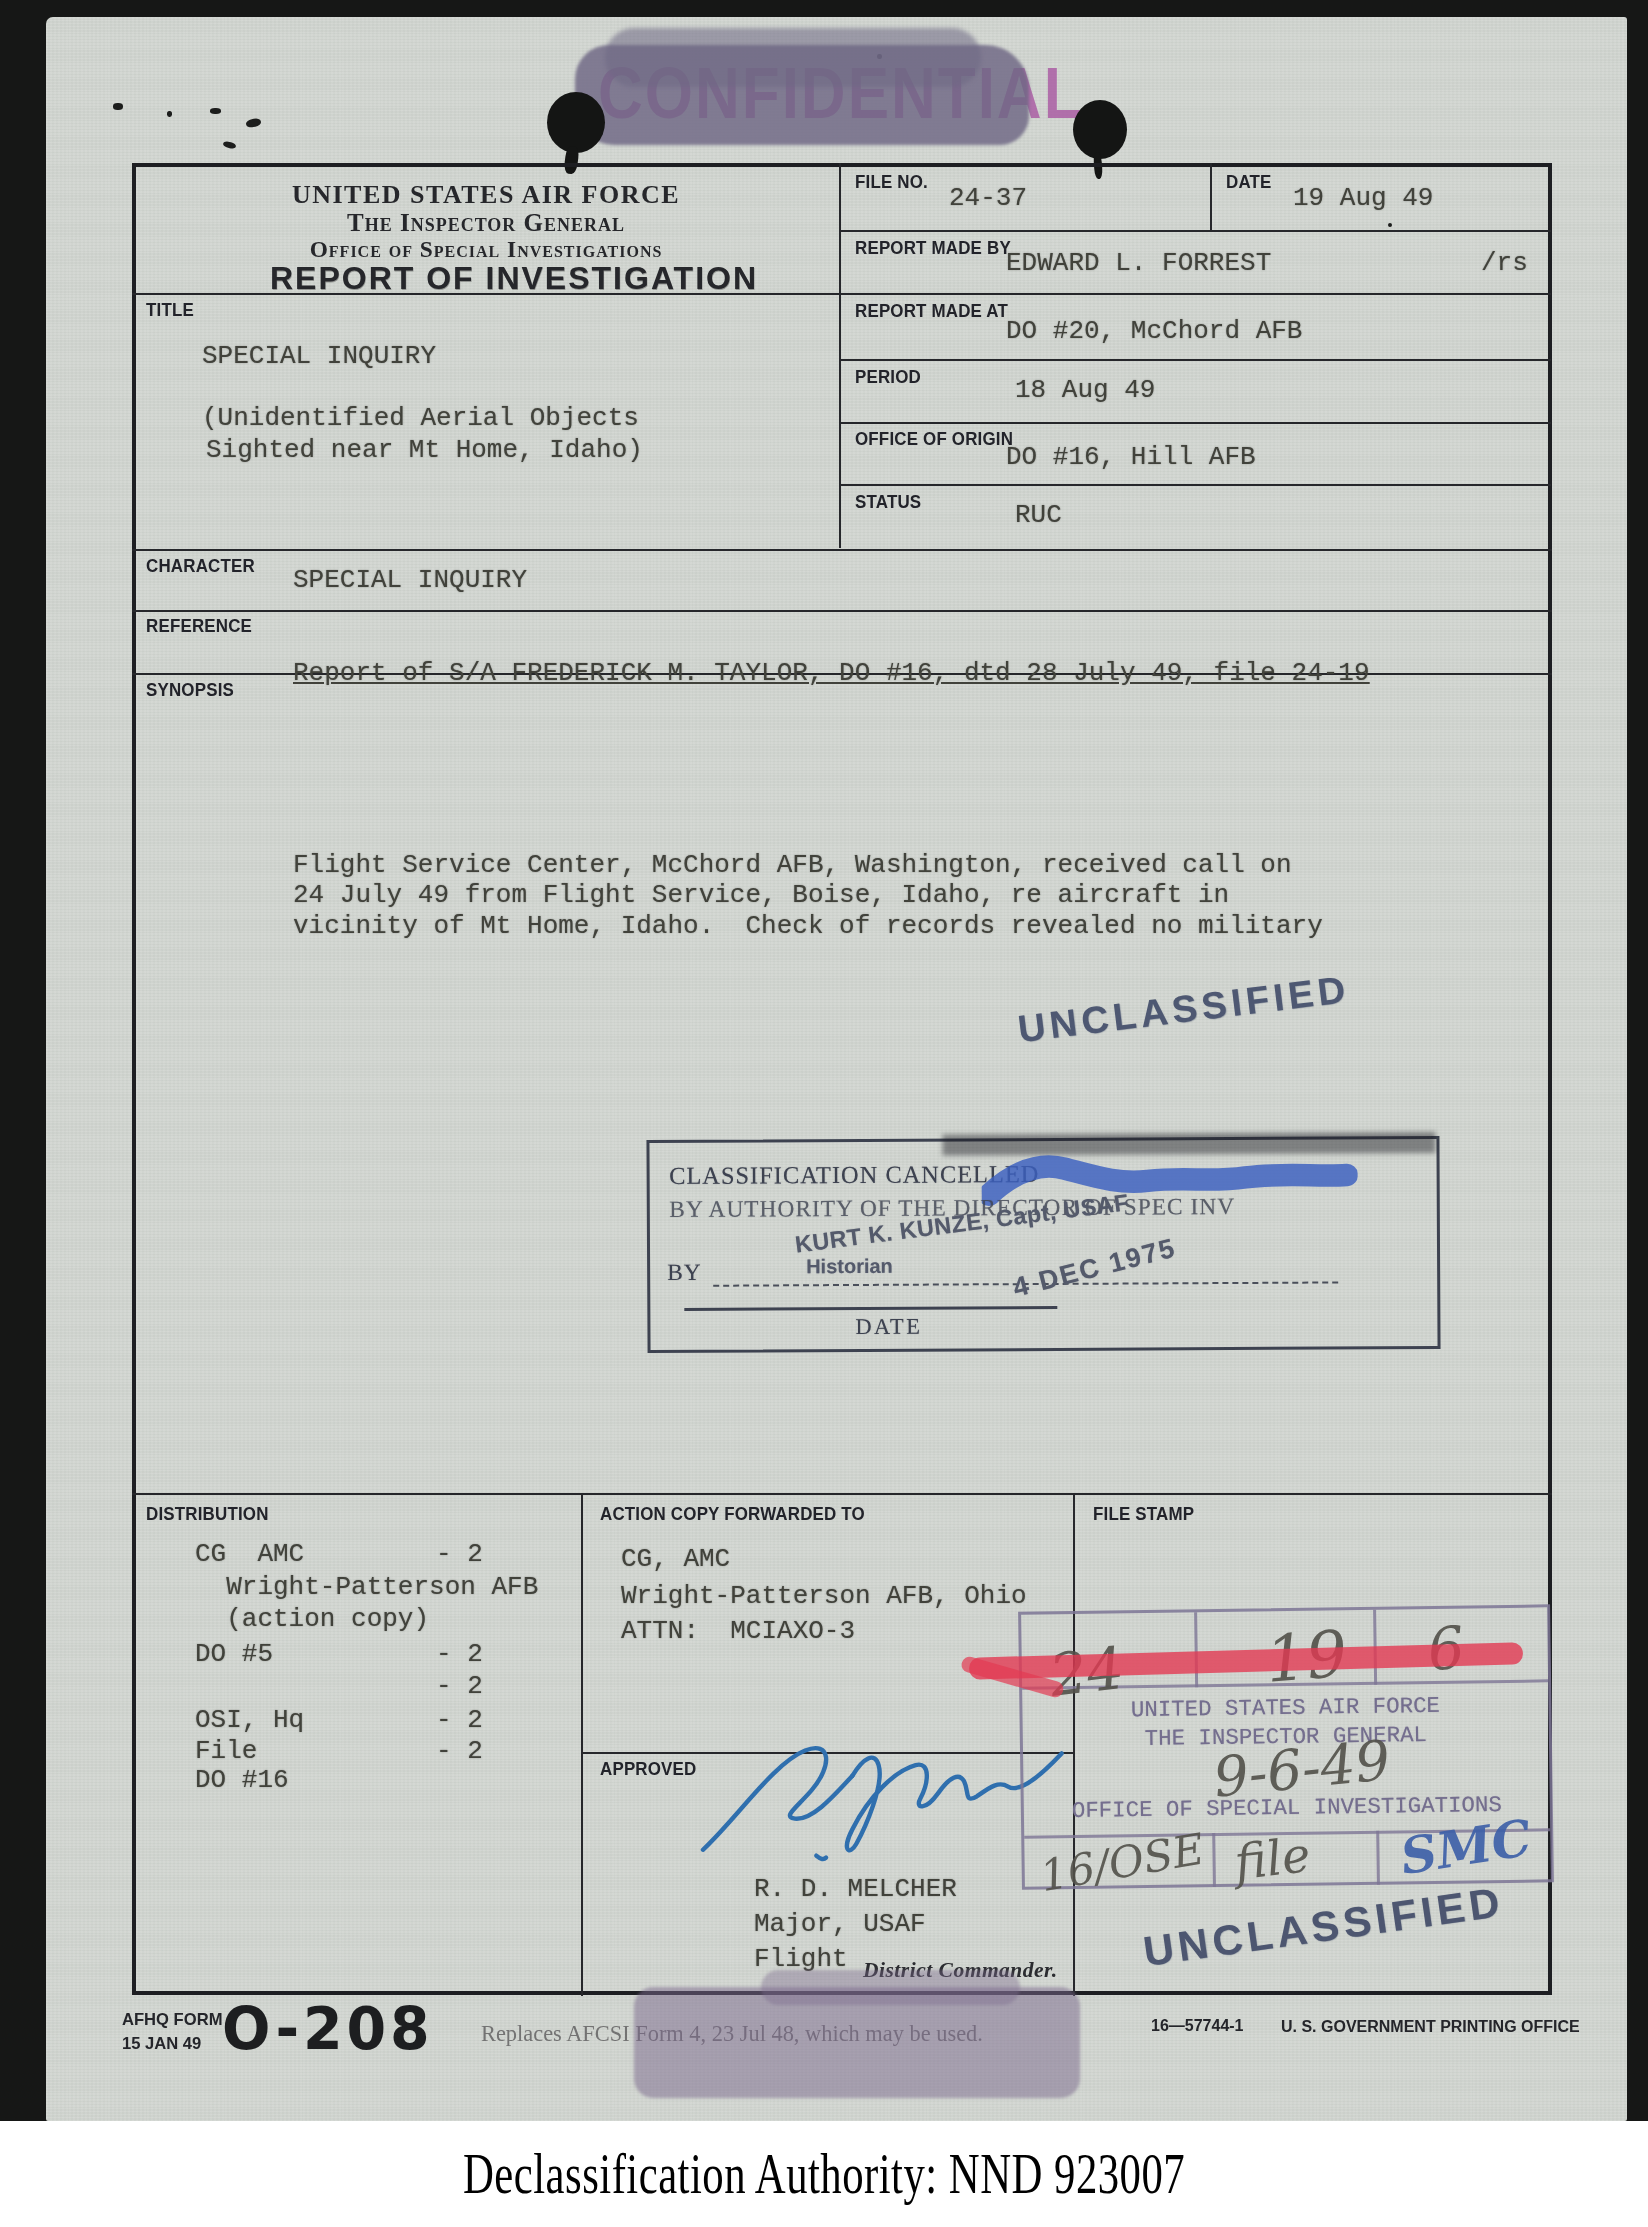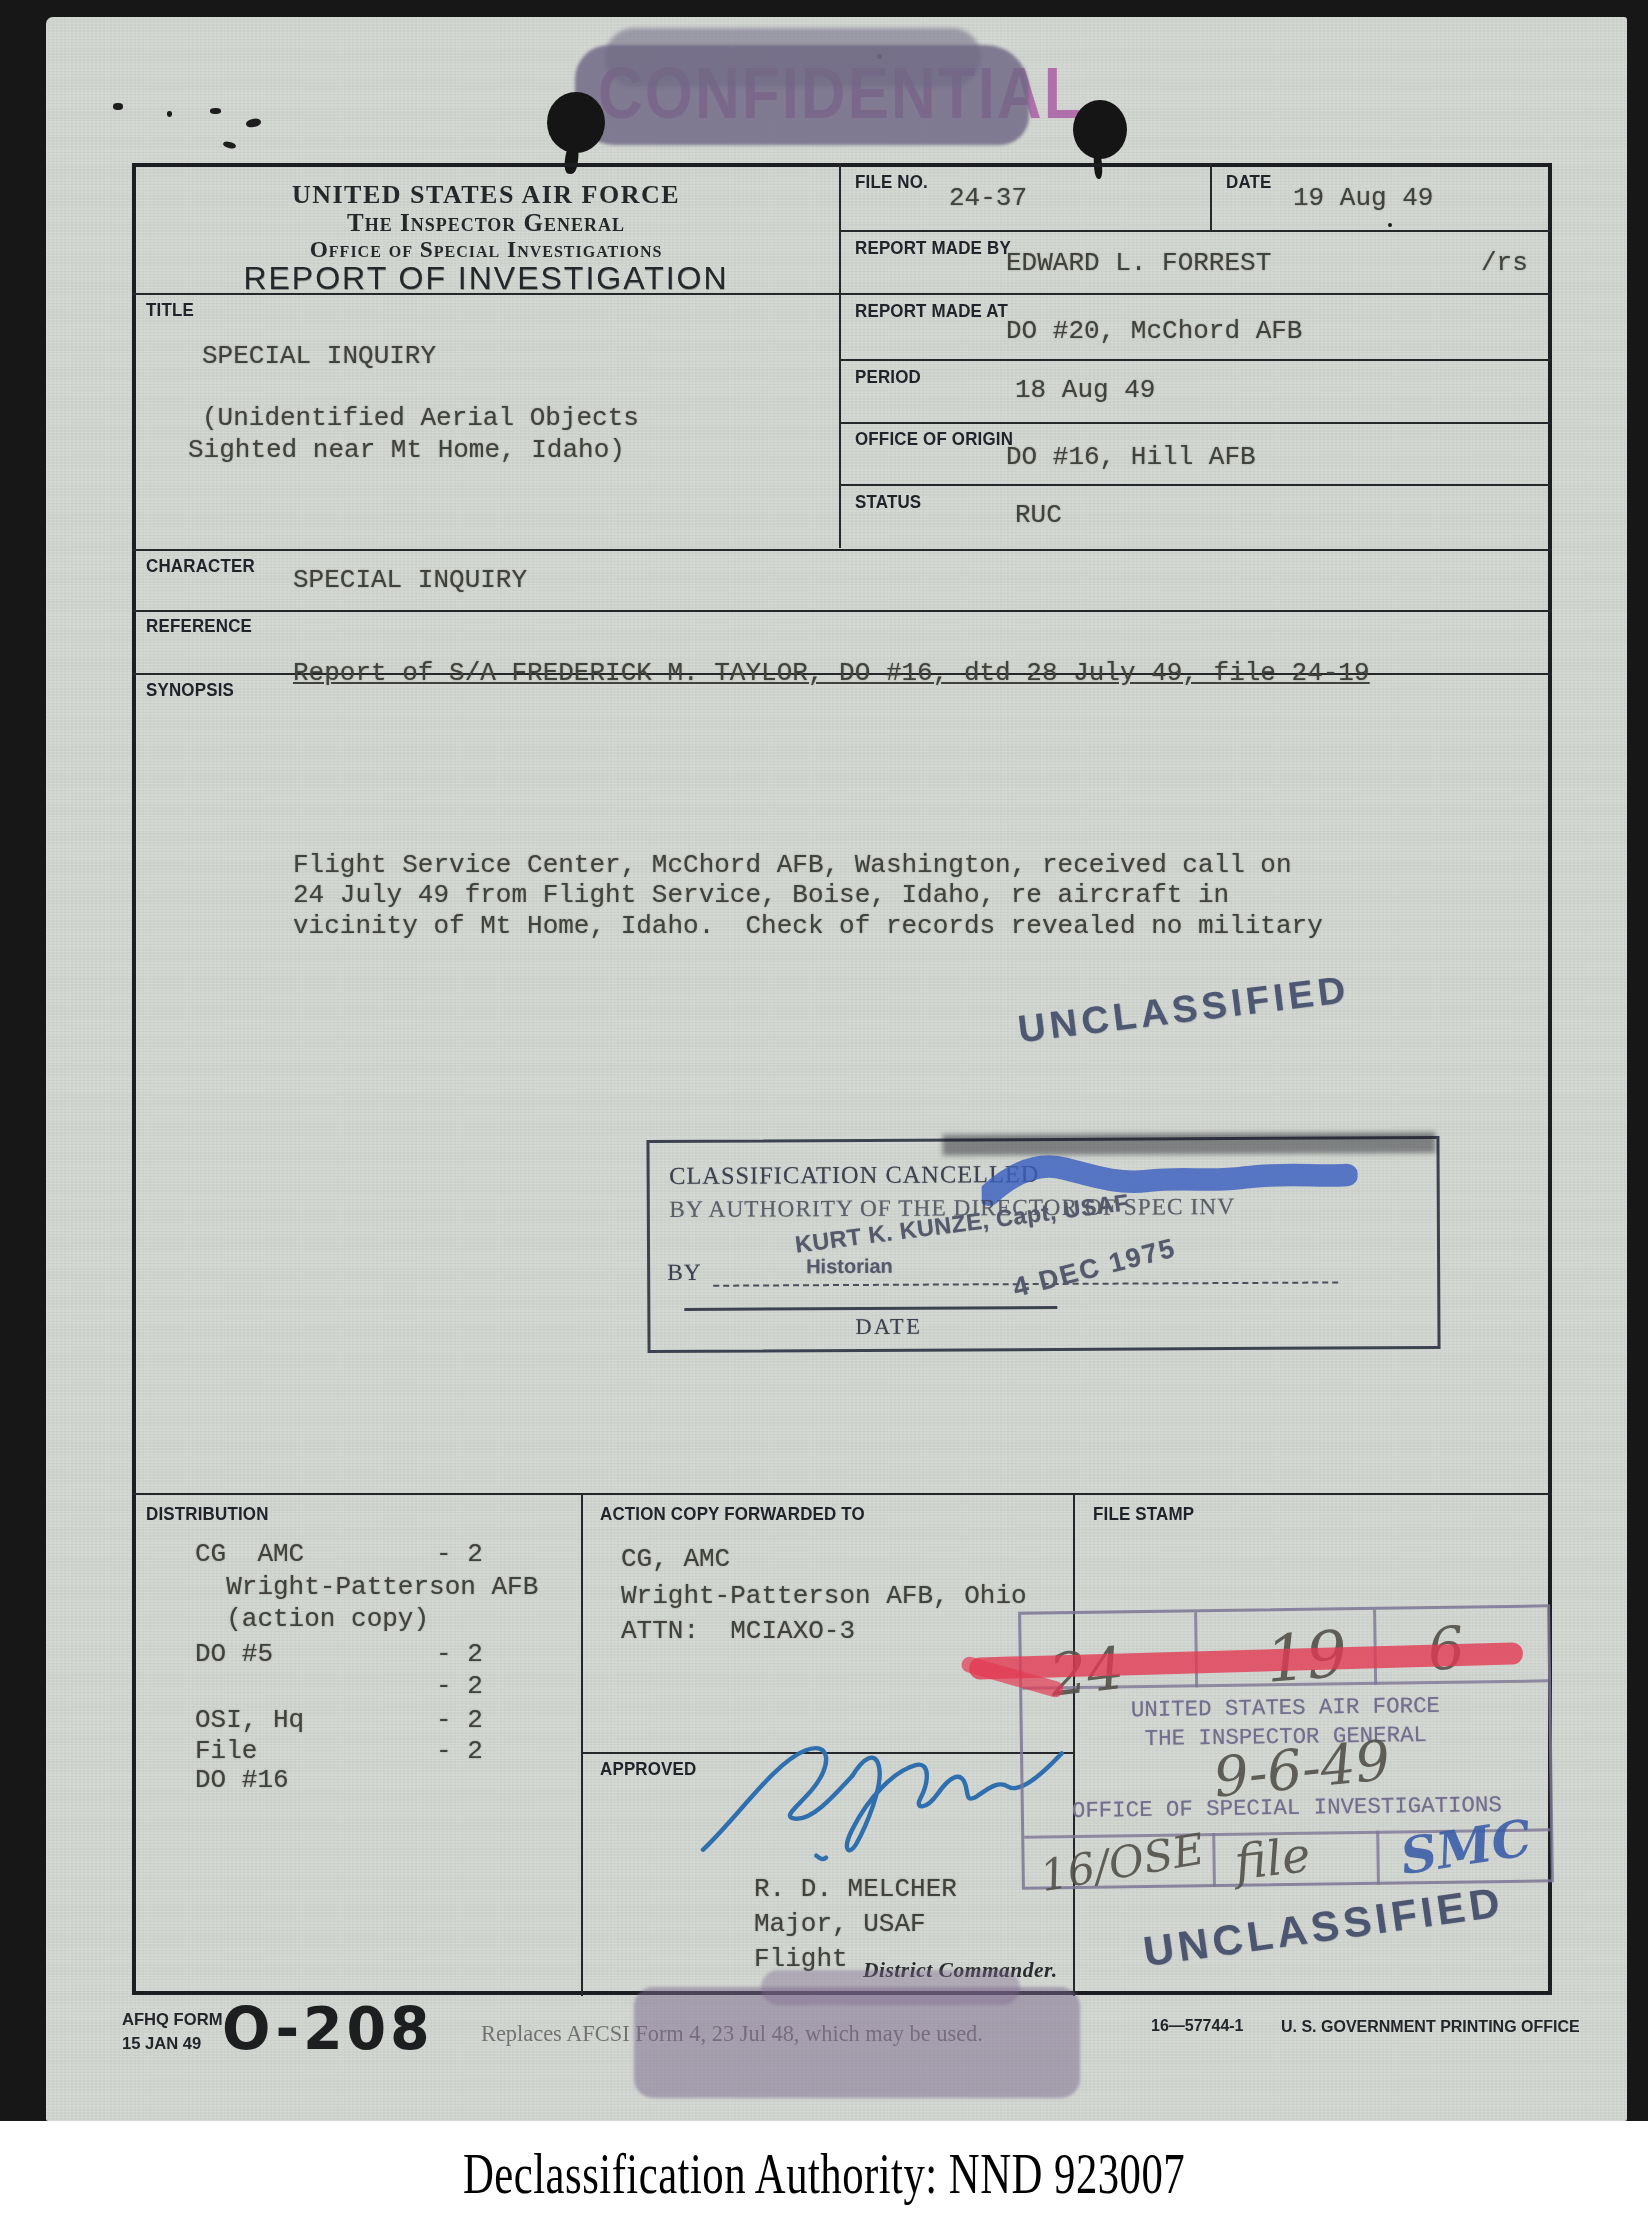--- a/index.html
+++ b/index.html
@@ -15,22 +15,22 @@
   .hline{position:absolute;background:#26272b;height:2.4px;}
   .vline{position:absolute;background:#26272b;width:2.4px;}
   .lbl{position:absolute;font-family:"Liberation Sans",sans-serif;font-weight:bold;font-size:18px;
        color:#22232a;letter-spacing:0.2px;white-space:pre;transform:scaleX(.94);transform-origin:left top;}
   .type{position:absolute;font-family:"Liberation Mono","DejaVu Sans Mono",monospace;font-size:26px;
         color:#41423b;text-shadow:0 0 1.5px rgba(52,52,48,.5);white-space:pre;}
   .hdr{position:absolute;left:132px;width:708px;text-align:center;color:#26272b;}
   .hdr1{font-family:"Liberation Serif",serif;font-weight:bold;font-size:26px;letter-spacing:1.5px;}
   .hdr2{font-family:"Liberation Serif",serif;font-weight:bold;font-size:25px;letter-spacing:1px;font-variant:small-caps;}
   .hdr3{font-family:"Liberation Serif",serif;font-weight:bold;font-size:23.4px;letter-spacing:1px;font-variant:small-caps;}
-  .formtitle{font-family:"Liberation Sans",sans-serif;font-weight:normal;font-size:32px;letter-spacing:2px;
-             text-shadow:0.5px 0.5px 0 rgba(30,30,30,.35);}
+  .formtitle{font-family:"Liberation Sans",sans-serif;font-weight:bold;font-size:32px;letter-spacing:2px;
+             text-shadow:0.5px 0.5px 0 rgba(30,30,30,.35);padding-left:28px;}
   .serifstamp{position:absolute;font-family:"Liberation Serif",serif;color:#3d4250;letter-spacing:1px;
               text-shadow:0 0 1px rgba(61,66,80,.5);white-space:pre;}
   .sansstamp{position:absolute;font-family:"Liberation Sans",sans-serif;font-weight:bold;color:#545a6b;
              text-shadow:0 0 1px rgba(84,90,107,.5);white-space:pre;}
   .unclass{position:absolute;font-family:"Liberation Sans",sans-serif;font-weight:bold;color:#4e5872;
            letter-spacing:4.4px;text-shadow:0.5px 0.5px 1px rgba(78,88,114,.45);white-space:pre;}
   .ptype{position:absolute;font-family:"Liberation Mono","DejaVu Sans Mono",monospace;color:#746e8e;
          text-shadow:0 0 1px rgba(116,110,142,.6);white-space:pre;font-size:22.4px;}
   .pencil{position:absolute;font-family:"DejaVu Serif",serif;font-style:italic;color:#52514a;
           white-space:pre;opacity:.9;}
@@ -105,21 +105,21 @@
 
   <div class="lbl" style="left:855px;top:429px;">OFFICE OF ORIGIN</div>
   <div class="type" style="left:1006px;top:442px;">DO #16, Hill AFB</div>
 
   <div class="lbl" style="left:855px;top:492px;">STATUS</div>
   <div class="type" style="left:1015px;top:500px;">RUC</div>
 
   <div class="lbl" style="left:146px;top:300px;">TITLE</div>
   <div class="type" style="left:202px;top:341px;">SPECIAL INQUIRY</div>
   <div class="type" style="left:202px;top:403px;">(Unidentified Aerial Objects</div>
-  <div class="type" style="left:188px;top:435px;">Sighted near Mt Home, Idaho)</div>
+  <div class="type" style="left:206px;top:435px;">Sighted near Mt Home, Idaho)</div>
 
   <div class="lbl" style="left:146px;top:556px;">CHARACTER</div>
   <div class="type" style="left:293px;top:565px;">SPECIAL INQUIRY</div>
   <div class="lbl" style="left:146px;top:616px;">REFERENCE</div>
   <div class="type" style="left:293px;top:658px;text-decoration:underline;">Report of S/A FREDERICK M. TAYLOR, DO #16, dtd 28 July 49, file 24-19</div>
 
   <div class="lbl" style="left:146px;top:680px;">SYNOPSIS</div>
   <div class="type" style="left:293px;top:850px;">Flight Service Center, McChord AFB, Washington, received call on</div>
   <div class="type" style="left:293px;top:880px;">24 July 49 from Flight Service, Boise, Idaho, re aircraft in</div>
   <div class="type" style="left:293px;top:911px;">vicinity of Mt Home, Idaho.  Check of records revealed no military</div>

